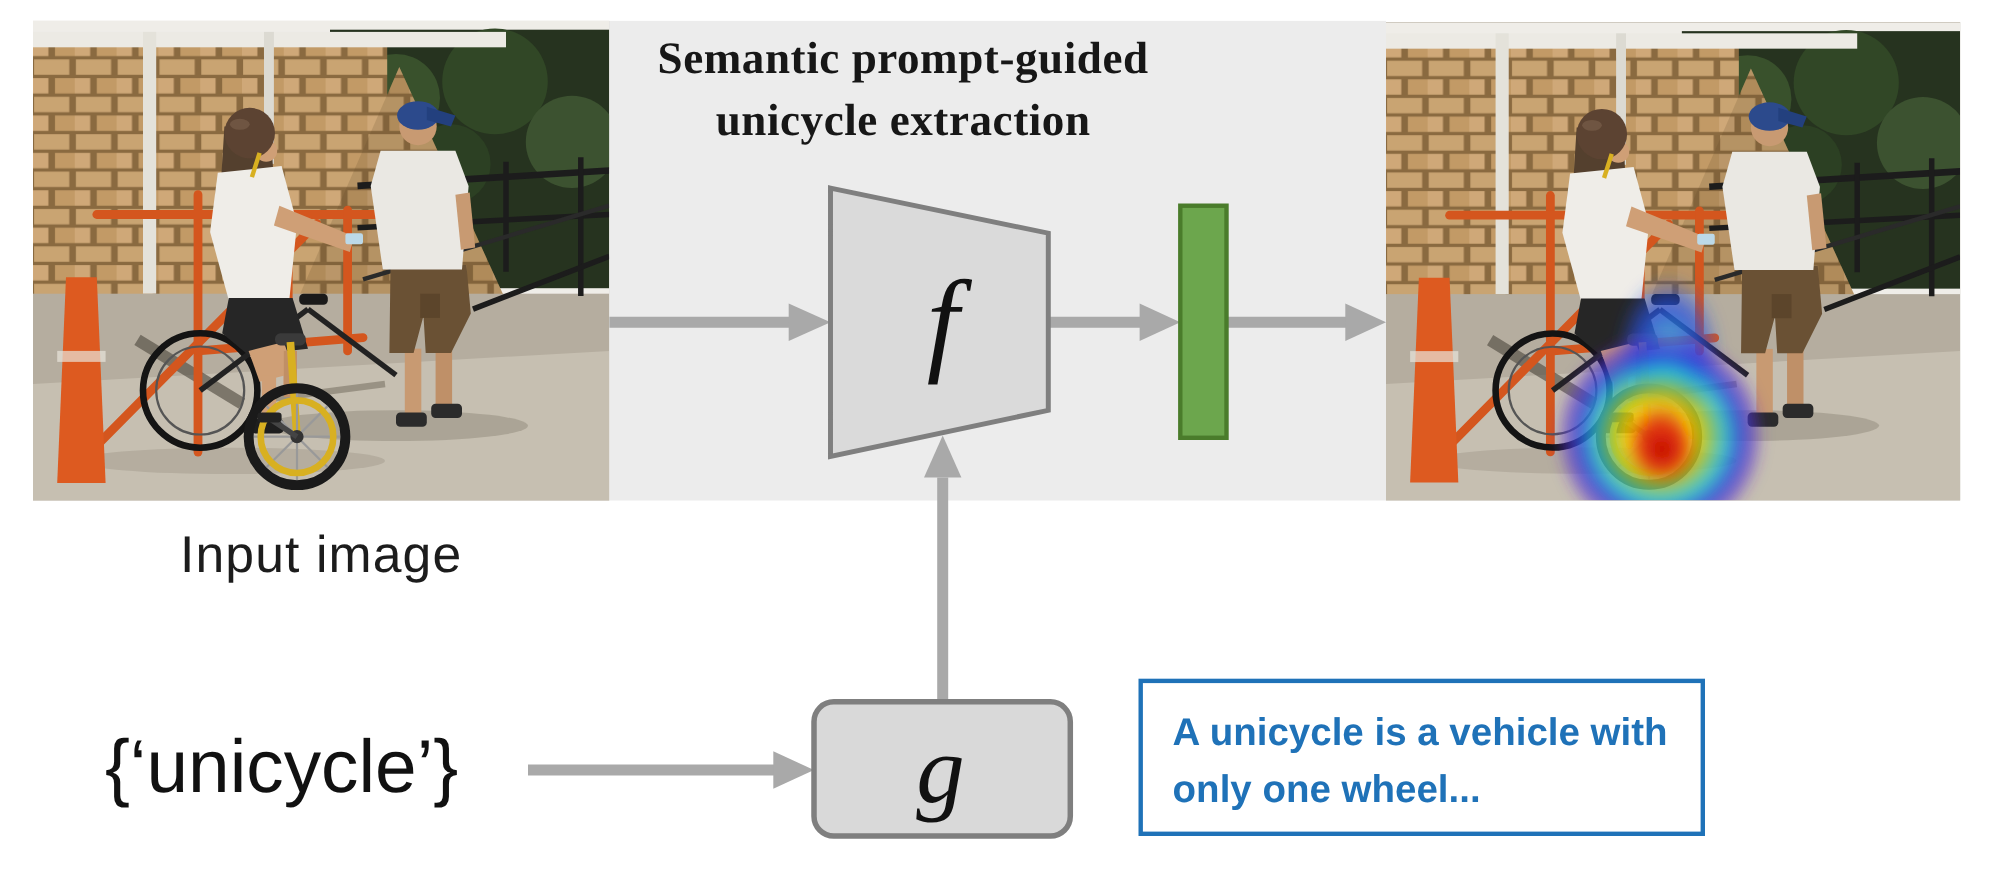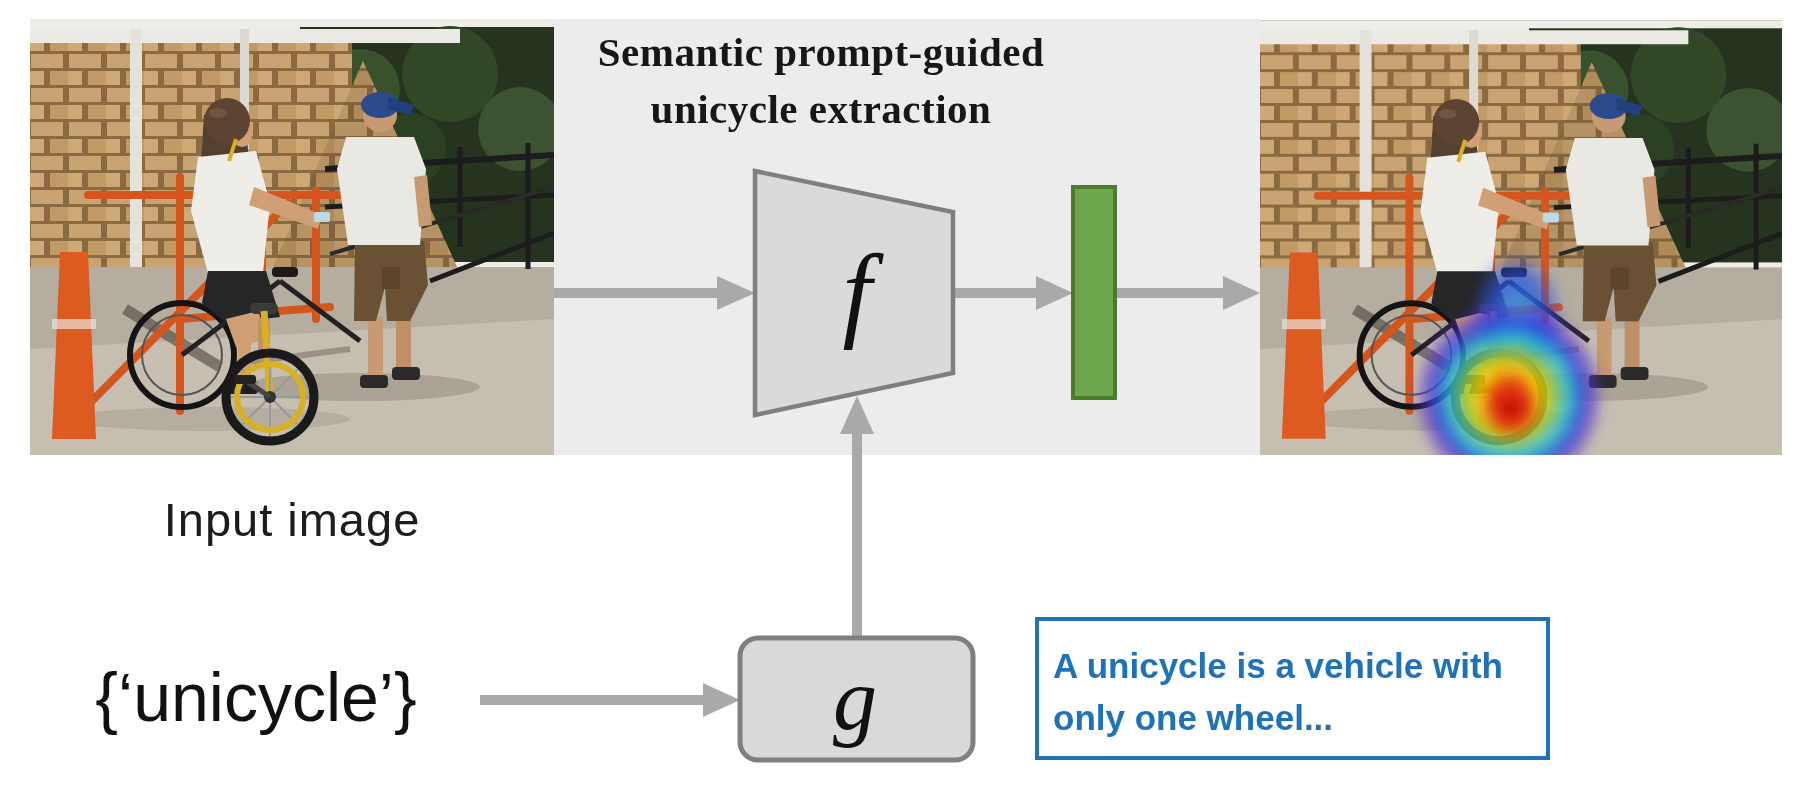--- a/index.html
+++ b/index.html
@@ -6,27 +6,27 @@
   .canvas{position:relative;width:1818px;height:800px;background:#ffffff;overflow:hidden;
           font-family:"Liberation Sans",sans-serif;}
   .photo{position:absolute;overflow:hidden;background:#b5ad9f;}
   .photo svg{display:block;width:100%;height:100%;}
   .photo-left{left:30px;top:19px;width:524px;height:436px;}
   .photo-right{left:1260px;top:20px;width:522px;height:435px;}
   .panel{position:absolute;left:554px;top:19px;width:706px;height:436px;background:#ececec;}
   .panel-title{position:absolute;left:556px;top:24px;width:530px;text-align:center;
                font-weight:bold;font-size:41px;line-height:57px;color:#171717;letter-spacing:.5px;font-family:Liberation Serif, serif;}
   .img-label{position:absolute;top:476px;font-size:47px;color:#1c1c1c;text-align:center;letter-spacing:1px;}
-  .label-input{left:30px;width:524px;margin-top:16px;}
+  .label-input{left:30px;width:524px;}
   .label-attn{left:1276px;width:524px;}
   .prompt-label{position:absolute;left:56px;top:658px;width:400px;text-align:center;
                 font-size:68px;color:#111;}
   .caption-box{position:absolute;left:1035px;top:617px;width:515px;height:143px;
                box-sizing:border-box;border:4px solid #1f72b8;background:#ffffff;
-               padding:19px 0 0 14px;}
+               padding:19px 0 0 27px;}
   .caption-box div{font-weight:bold;font-size:35px;line-height:52px;color:#1f72b8;}
   .diagram{position:absolute;left:0;top:0;width:1818px;height:800px;pointer-events:none;}
   .fglyph{font-family:"Liberation Serif","DejaVu Serif",serif;font-style:italic;fill:#111;}
   .hidden-defs{position:absolute;width:0;height:0;}
 </style>
 </head>
 <body>
 
 <div class="canvas">
 

